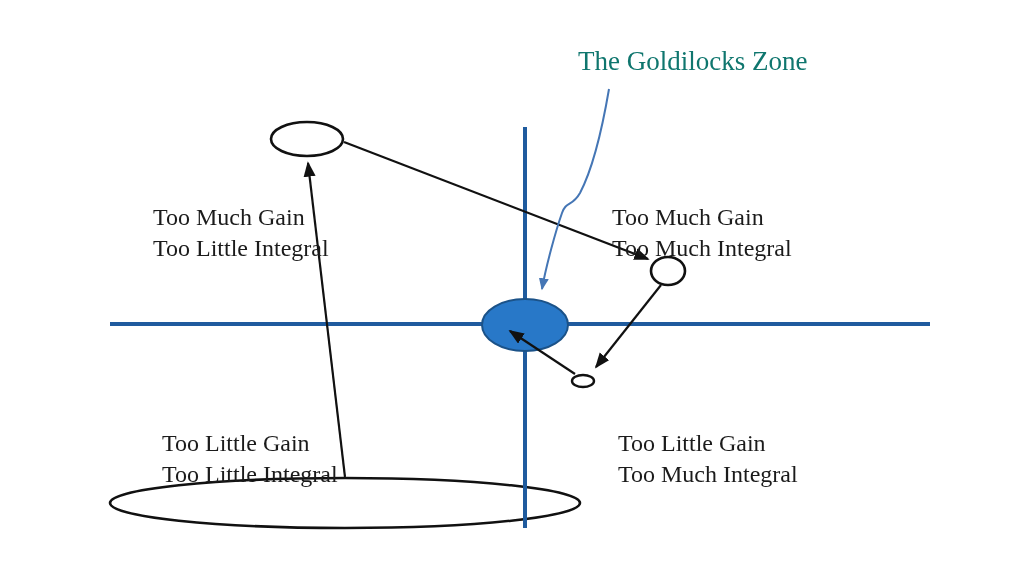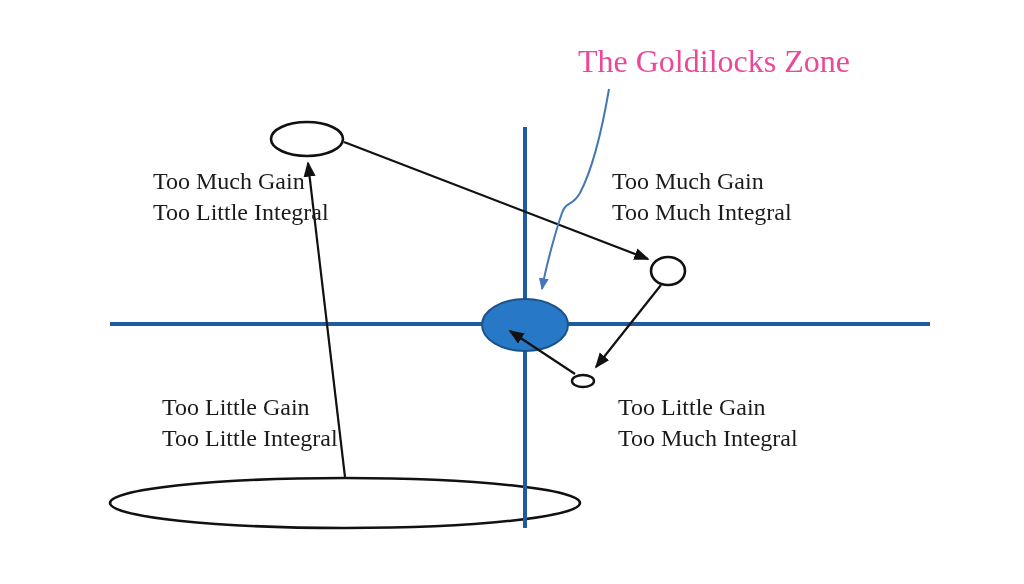--- a/index.html
+++ b/index.html
@@ -10,27 +10,28 @@
     overflow:hidden;
     font-family:"Liberation Serif","DejaVu Serif",serif;
   }
   #diagram-svg{position:absolute;left:0;top:0;}
   .label{
     position:absolute;
     color:#1b1b1b;
     font-size:24px;
     line-height:31px;
     white-space:nowrap;
+    margin-top:36px;
   }
   .label span{display:block;}
   #slide-title{
     position:absolute;
     left:578px;top:44px;
-    color:#ec4899;
-    font-size:32px;
+    color:#0f766e;
+    font-size:27px;
     line-height:34px;
     white-space:nowrap;
   }
   #label-top-left{left:153px;top:166px;}
   #label-top-right{left:612px;top:166px;}
   #label-bottom-left{left:162px;top:392px;}
   #label-bottom-right{left:618px;top:392px;}
 </style>
 </head>
 <body>

